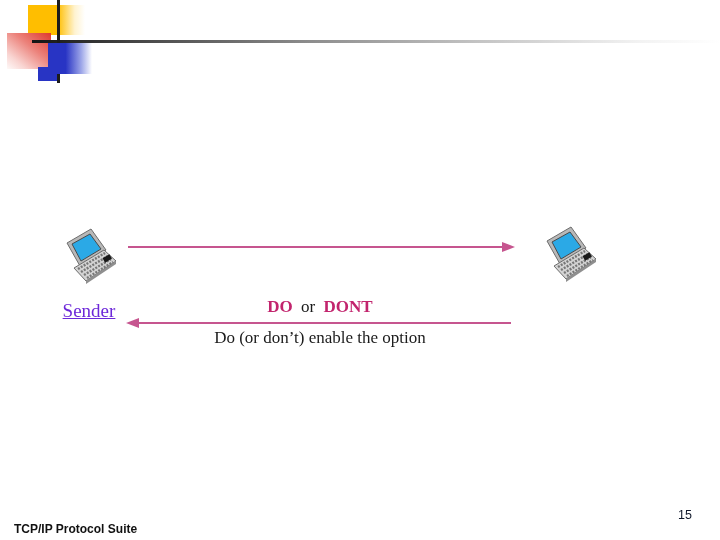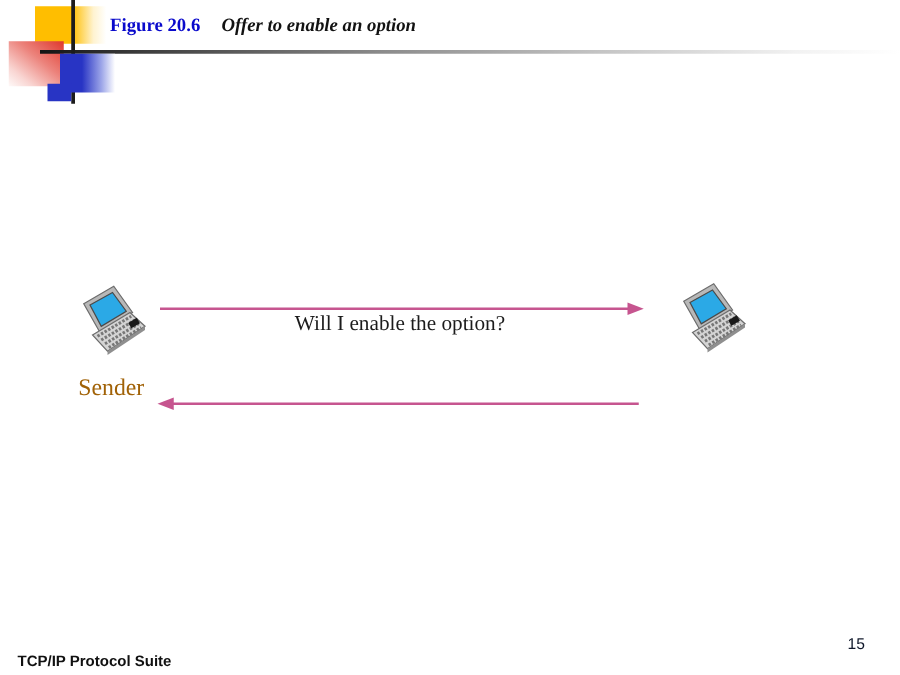--- a/index.html
+++ b/index.html
@@ -20,21 +20,21 @@
     background:linear-gradient(to right,#2834C4 0%,#2834C4 40%,#9BA4E8 75%,#fff 100%);}
   .deco-blue-tab{left:38px;top:67px;width:19px;height:14px;background:#2834C4;z-index:3;}
   
   .titlebar{position:absolute;left:88px;top:13px;display:flex;gap:17px;align-items:baseline;z-index:4;}
   .fig-label{font-size:15px;font-weight:bold;color:#0A0ACC;white-space:nowrap;}
   .fig-caption{font-size:15px;font-weight:bold;font-style:italic;color:#121212;white-space:nowrap;}
   
   .laptop{position:absolute;width:56px;height:60px;}
   .laptop-sender{left:61px;top:226px;}
   .laptop-receiver{left:541px;top:224px;}
-  .endpoint-label{position:absolute;font-size:19px;color:#a16207;text-align:center;}
+  .endpoint-label{position:absolute;font-size:19px;color:#6d28d9;text-align:center;text-decoration:underline;}
   .sender-label{left:49px;top:300px;width:80px;}
   .receiver-label{left:536px;top:299px;width:96px;}
   .msg-text{position:absolute;left:128px;width:384px;text-align:center;font-size:17px;color:#1b1b1b;}
   .msg-command{font-weight:bold;color:#C2246D;}
   .cmd-top{top:221px;}
   .desc-top{top:249px;}
   .cmd-bottom{top:297px;}
   .desc-bottom{top:328px;}
   .cmd-or{font-weight:normal;color:#1b1b1b;margin:0 4px;}
   .arrow{position:absolute;height:10px;}
@@ -58,24 +58,20 @@
 
 <div class="slide">
 
   <div class="deco deco-yellow"></div>
   <div class="deco deco-red"></div>
   <div class="deco deco-hrule"></div>
   <div class="deco deco-vrule"></div>
   <div class="deco deco-blue"></div>
   <div class="deco deco-blue-tab"></div>
 
-  <div class="titlebar">
-    <span class="fig-label">Figure 20.6</span>
-    <span class="fig-caption">Offer to enable an option</span>
-  </div>
 
   <svg class="laptop laptop-sender" viewBox="0 0 56 60">
     <polygon points="6,17 30,3 45,24 19,40" fill="#b8b8b8" stroke="#6d6d6d" stroke-width="1"></polygon>
     <polygon points="11,18 29,8 40,23 20,35" fill="#2BA9E6" stroke="#4a4a4a" stroke-width="1"></polygon>
     <polygon points="13,42 43,24 55,35 25,55" fill="#d4d4d4" stroke="#6d6d6d" stroke-width="1"></polygon>
     <polygon points="25,55 55,35 55,38 25,58" fill="#8f8f8f"></polygon>
     <line x1="17" y1="43" x2="44" y2="27" stroke="#777" stroke-width="2.4" stroke-dasharray="2,1.3"></line>
     <line x1="20" y1="46" x2="47" y2="30" stroke="#777" stroke-width="2.4" stroke-dasharray="2,1.3"></line>
     <line x1="23" y1="49" x2="50" y2="33" stroke="#777" stroke-width="2.4" stroke-dasharray="2,1.3"></line>
     <line x1="26" y1="52" x2="52" y2="36" stroke="#777" stroke-width="2.4" stroke-dasharray="2,1.3"></line>
@@ -92,23 +88,28 @@
     <line x1="20" y1="46" x2="47" y2="30" stroke="#777" stroke-width="2.4" stroke-dasharray="2,1.3"></line>
     <line x1="23" y1="49" x2="50" y2="33" stroke="#777" stroke-width="2.4" stroke-dasharray="2,1.3"></line>
     <line x1="26" y1="52" x2="52" y2="36" stroke="#777" stroke-width="2.4" stroke-dasharray="2,1.3"></line>
     <rect x="42" y="30" width="8" height="5" fill="#1a1a1a" transform="rotate(-31 46 32)"></rect>
   </svg>
 
   <div class="arrow arrow-top">
     <div class="shaft"></div>
     <div class="head"></div>
   </div>
-  <div class="msg-text desc-top">Will I enable the option?</div>
 
+  <div class="msg-text cmd-bottom">
+    <span class="msg-command">DO</span>
+    <span class="cmd-or">or</span>
+    <span class="msg-command">DONT</span>
+  </div>
   <div class="arrow arrow-bottom">
     <div class="shaft"></div>
     <div class="head"></div>
   </div>
+  <div class="msg-text desc-bottom">Do (or don’t) enable the option</div>
 
   <div class="footer-left">TCP/IP Protocol Suite</div>
   <div class="page-number">15</div>
 
 </div>
 
 </body></html>

